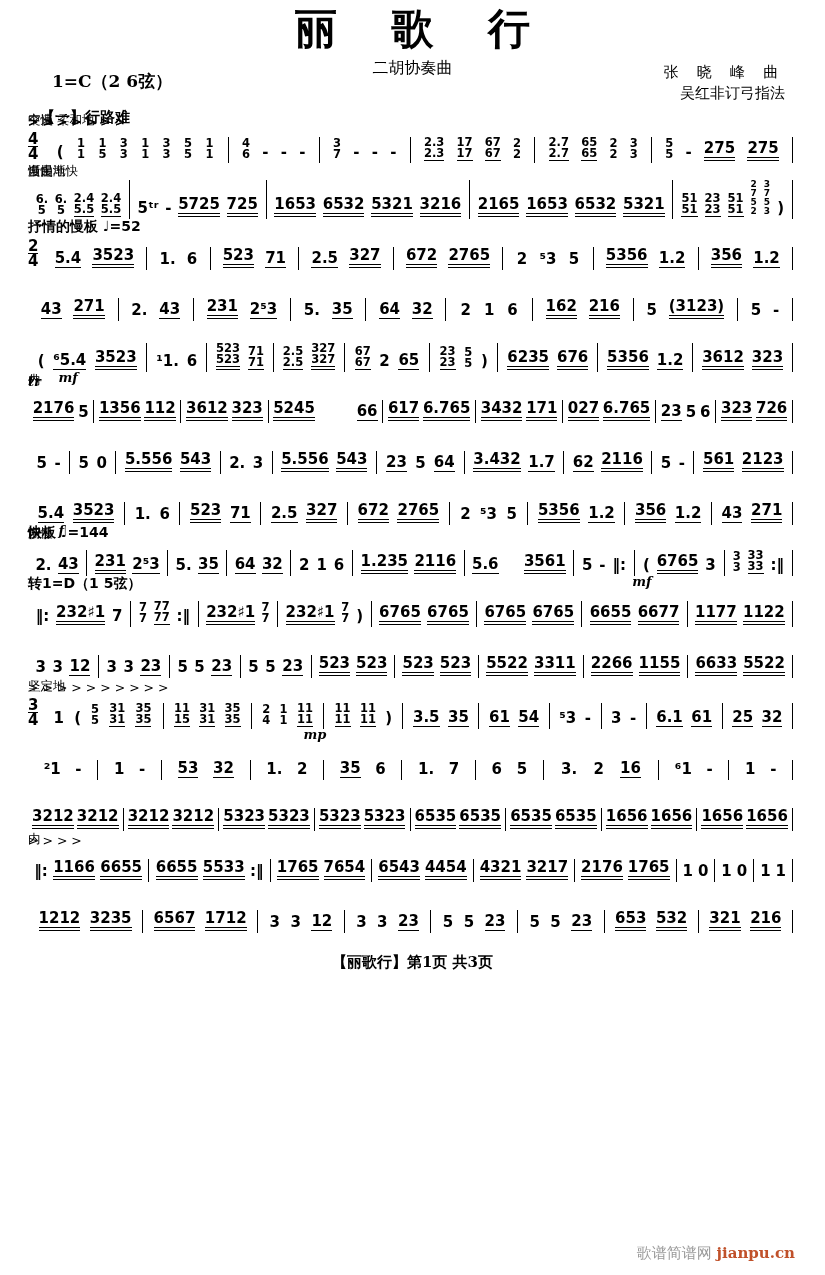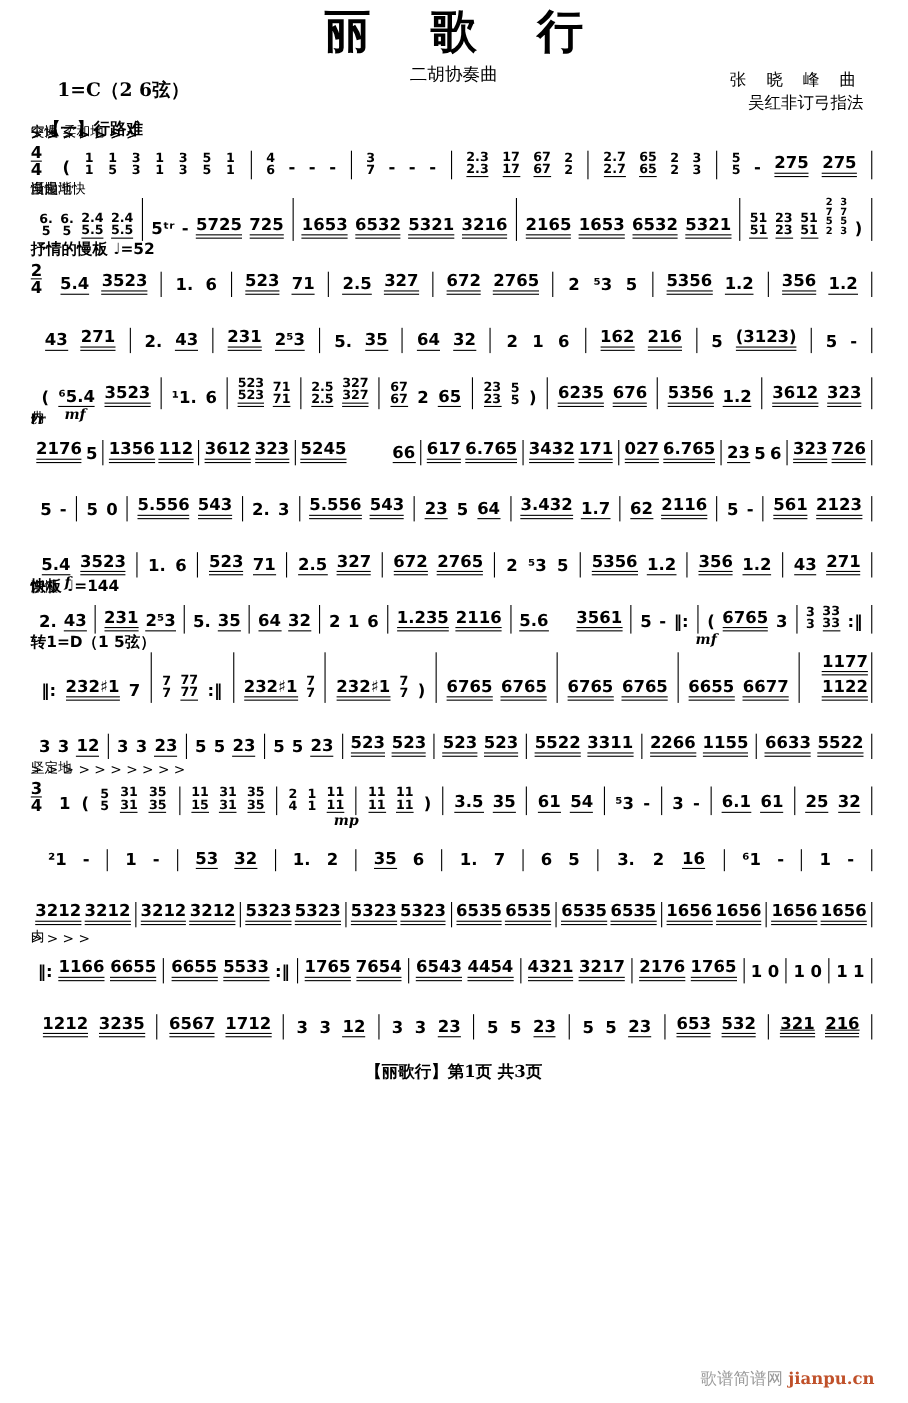--- a/index.html
+++ b/index.html
@@ -602,21 +602,21 @@
             <span class="tok u2">6765</span>
           </div>
           <div class="measure" style="flex-grow: 2;">
             <span class="tok u2">6765</span>
             <span class="tok u2">6765</span>
           </div>
           <div class="measure" style="flex-grow: 2;">
             <span class="tok u2">6655</span>
             <span class="tok u2">6677</span>
           </div>
-          <div class="measure" style="flex-grow: 2; flex-direction: column;">
+          <div class="measure" style="flex-grow: 2;">
             <span class="tok u2">1177</span>
             <span class="tok u2">1122</span>
           </div>
         </div>
       </div><div class="belowrow"></div></div>
     <div class="line"><span class="annrow"></span><div class="notes">
         <div class="measures">
           <div class="measure" style="flex-grow: 3;">
             <span class="tok">3</span>
             <span class="tok">3</span>
@@ -898,21 +898,21 @@
           </div>
           <div class="measure" style="flex-grow: 3;">
             <span class="tok">5</span>
             <span class="tok">5</span>
             <span class="tok u1">23</span>
           </div>
           <div class="measure" style="flex-grow: 2;">
             <span class="tok u2">653</span>
             <span class="tok u2">532</span>
           </div>
-          <div class="measure" style="flex-grow: 2; text-decoration: underline;">
+          <div class="measure" style="flex-grow: 2;">
             <span class="tok u2">321</span>
             <span class="tok u2">216</span>
           </div>
         </div>
       </div><div class="belowrow"></div></div>
   </div>
 
 <div class="footer">【丽歌行】第1页 共3页</div>
 
 <div class="watermark">

